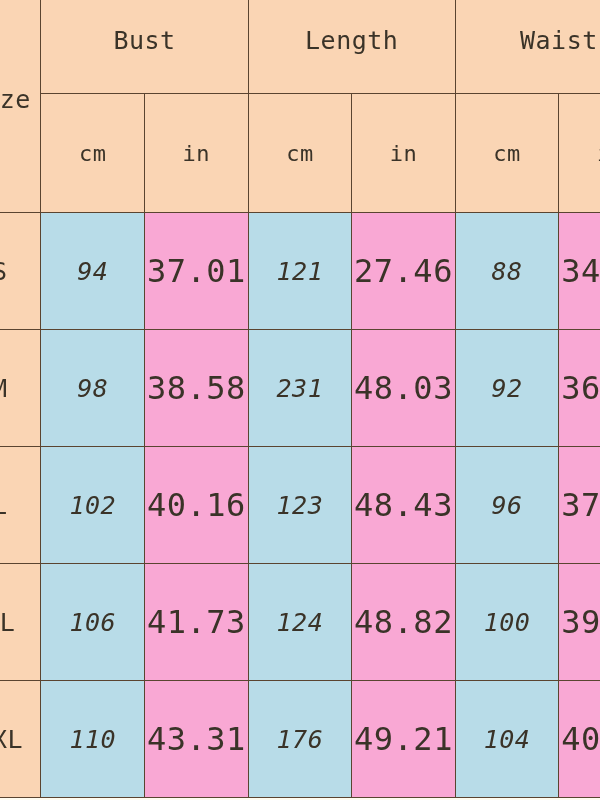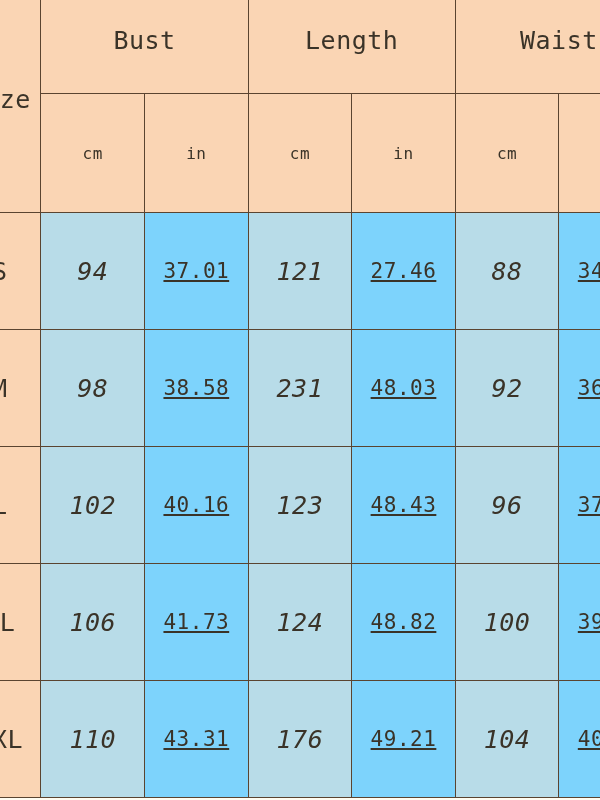--- a/index.html
+++ b/index.html
@@ -52,44 +52,43 @@
   .hdr {
     background: #fad5b4;
     font-size: 25px;
     color: #3a3328;
   }
   .hdr-group {
     height: 104px;
   }
   .hdr-unit {
     height: 116px;
-    font-size: 16px;
+    font-size: 22px;
   }
   .hdr-size {
     background: #fad5b4;
     font-size: 25px;
   }
 
   
   .r-size {
     background: #fad5b4;
     font-size: 25px;
     height: 114px;
   }
   .cm {
     background: #b8dce8;
     font-size: 25px;
     color: #24323c;
     font-style: italic;
   }
   .inch {
-    background: #7dd3fc;
-    font-size: 21px;
+    background: #f9a8d4;
+    font-size: 32px;
     color: #4a3508;
-    text-decoration: underline;
   }
 </style>
 </head>
 <body>
 
 <div id="chart-viewport">
   <table id="size-chart">
     <colgroup>
       <col class="c-size">
       <col class="c-m">

